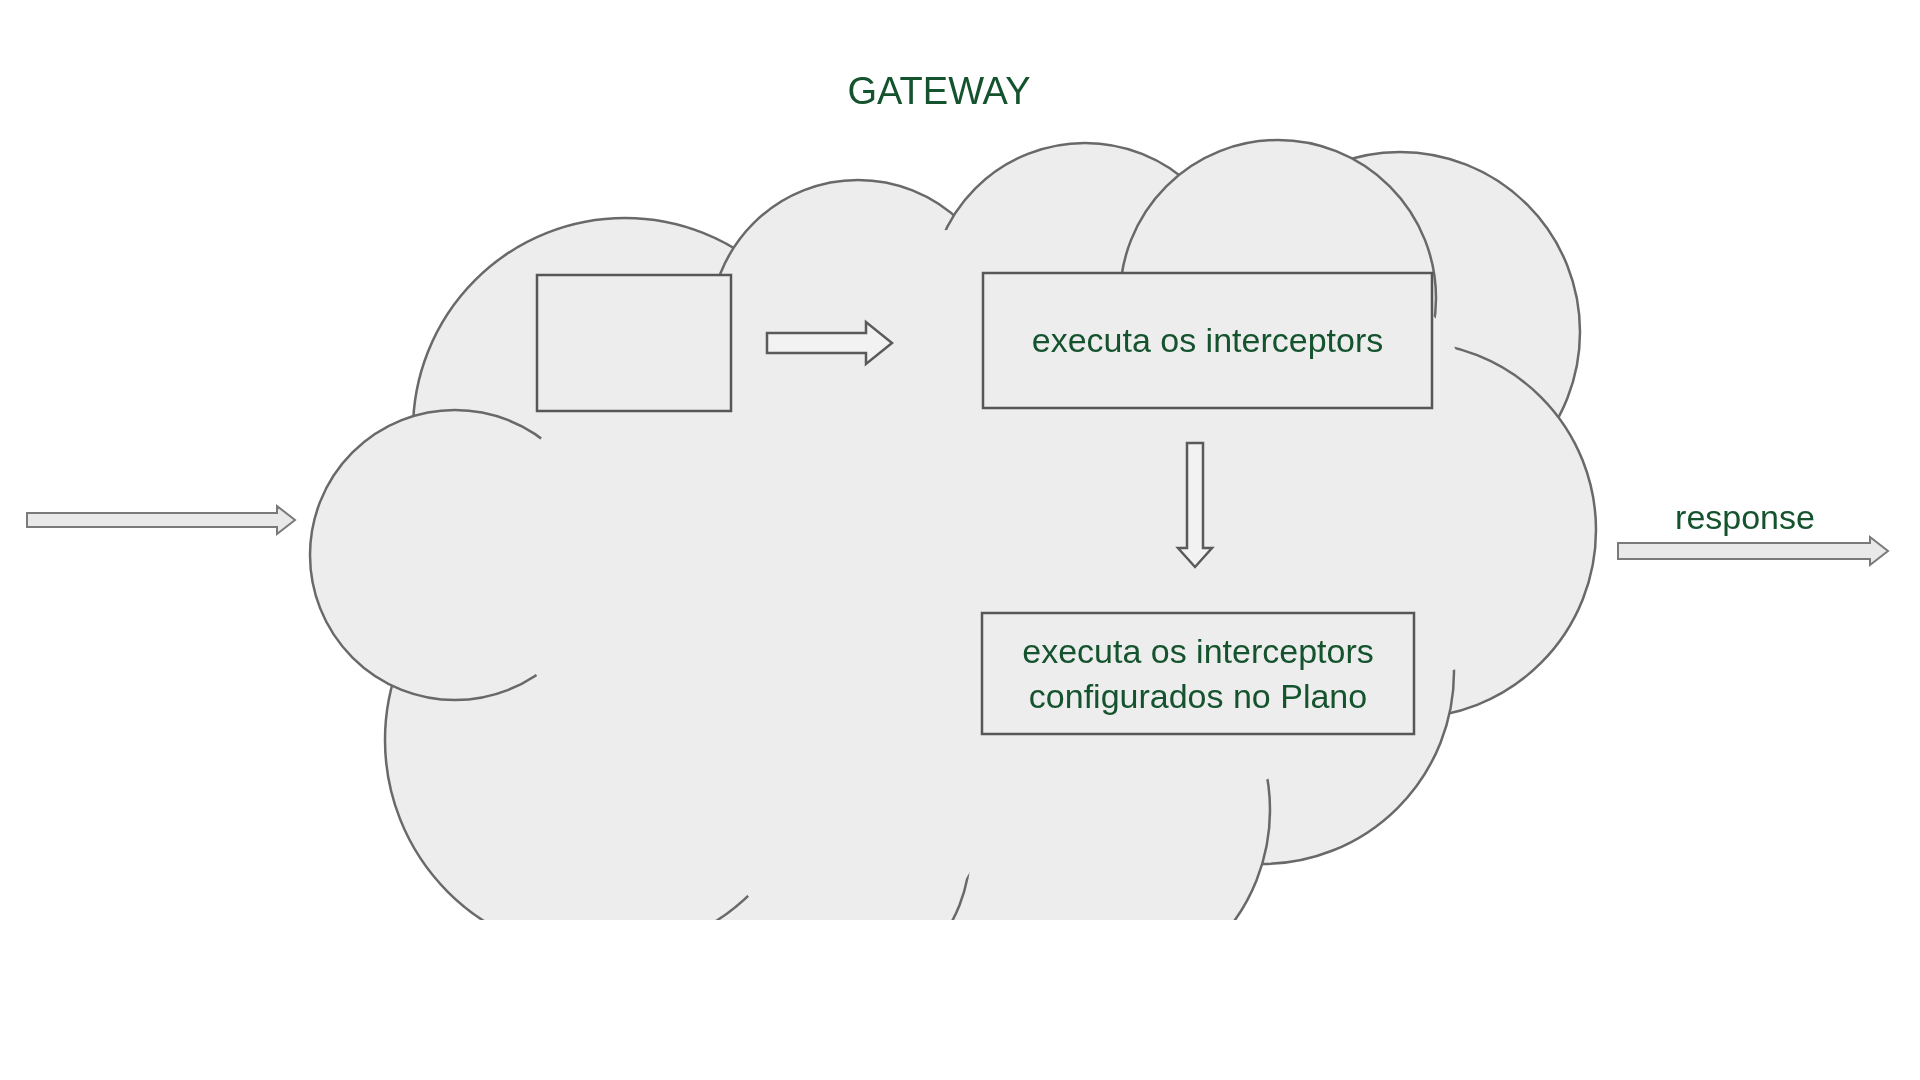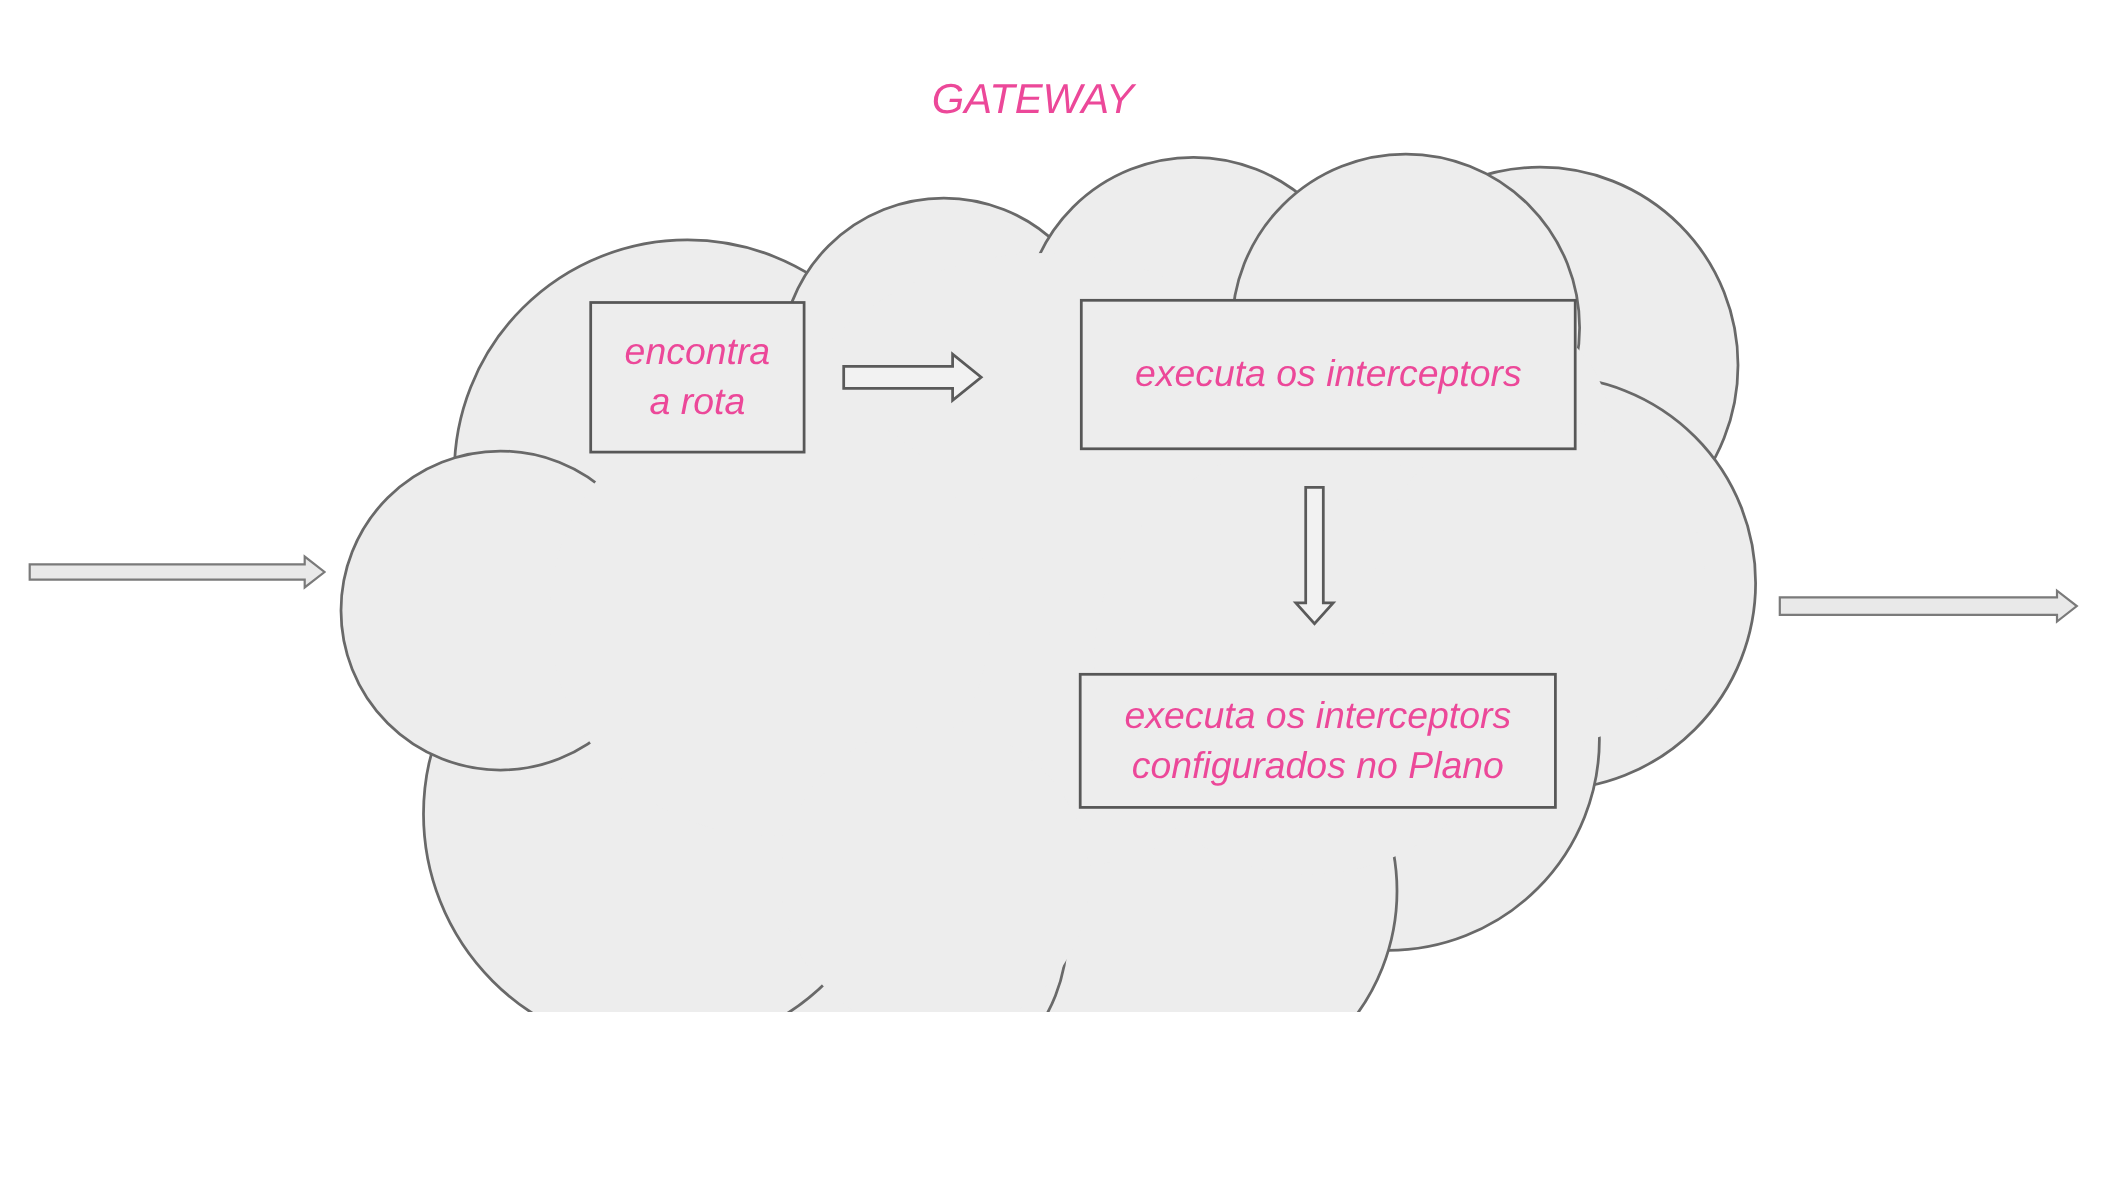--- a/index.html
+++ b/index.html
@@ -1,18 +1,18 @@
 <!DOCTYPE html>
 <html><head>
 <meta charset="utf-8">
 <style>
   html,body{margin:0;padding:0;background:#ffffff;}
   .stage{
     position:relative;width:1920px;height:920px;overflow:hidden;background:#ffffff;
-    font-family:"Liberation Sans","DejaVu Sans",sans-serif;color:#ec4899;font-style:italic;
+    font-family:"Liberation Sans","DejaVu Sans",sans-serif;color:#14532d;
   }
   .stage svg{position:absolute;left:0;top:0;}
   .ring{fill:#ededed;stroke:#696969;stroke-width:2.5;}
   .cover{fill:#ededed;stroke:none;}
   .step-box{fill:#ededed;stroke:#575757;stroke-width:2.5;}
   .outer-arrow{fill:#e9e9e9;stroke:#7a7a7a;stroke-width:2;stroke-linejoin:miter;}
   .inner-arrow{fill:#f2f2f2;stroke:#5a5a5a;stroke-width:2.5;stroke-linejoin:miter;}
   .title{
     position:absolute;left:739px;top:71px;width:400px;
     text-align:center;font-size:38px;line-height:40px;white-space:nowrap;
@@ -64,25 +64,22 @@
     <g>
       <path class="outer-arrow" d="M27,513 L277,513 L277,506 L295,520 L277,534 L277,527 L27,527 Z"></path>
       <path class="inner-arrow" d="M767,333 L866,333 L866,322 L892,343 L866,364 L866,353 L767,353 Z"></path>
       <path class="inner-arrow" d="M1187,443 L1203,443 L1203,548 L1212,548 L1195,567 L1178,548 L1187,548 Z"></path>
       <path class="outer-arrow" d="M1618,543 L1870,543 L1870,537 L1888,551 L1870,565 L1870,559 L1618,559 Z"></path>
     </g>
   </svg>
 
   <div class="title">GATEWAY</div>
 
+  <div class="lbl response">response</div>
 
-  <div class="box-label b1">
-    <span>encontra</span>
-    <span>a rota</span>
-  </div>
   <div class="box-label b2">
     <span>executa os interceptors</span>
   </div>
   <div class="box-label b3">
     <span>executa os interceptors</span>
     <span>configurados no Plano</span>
   </div>
 
 </div>
 

